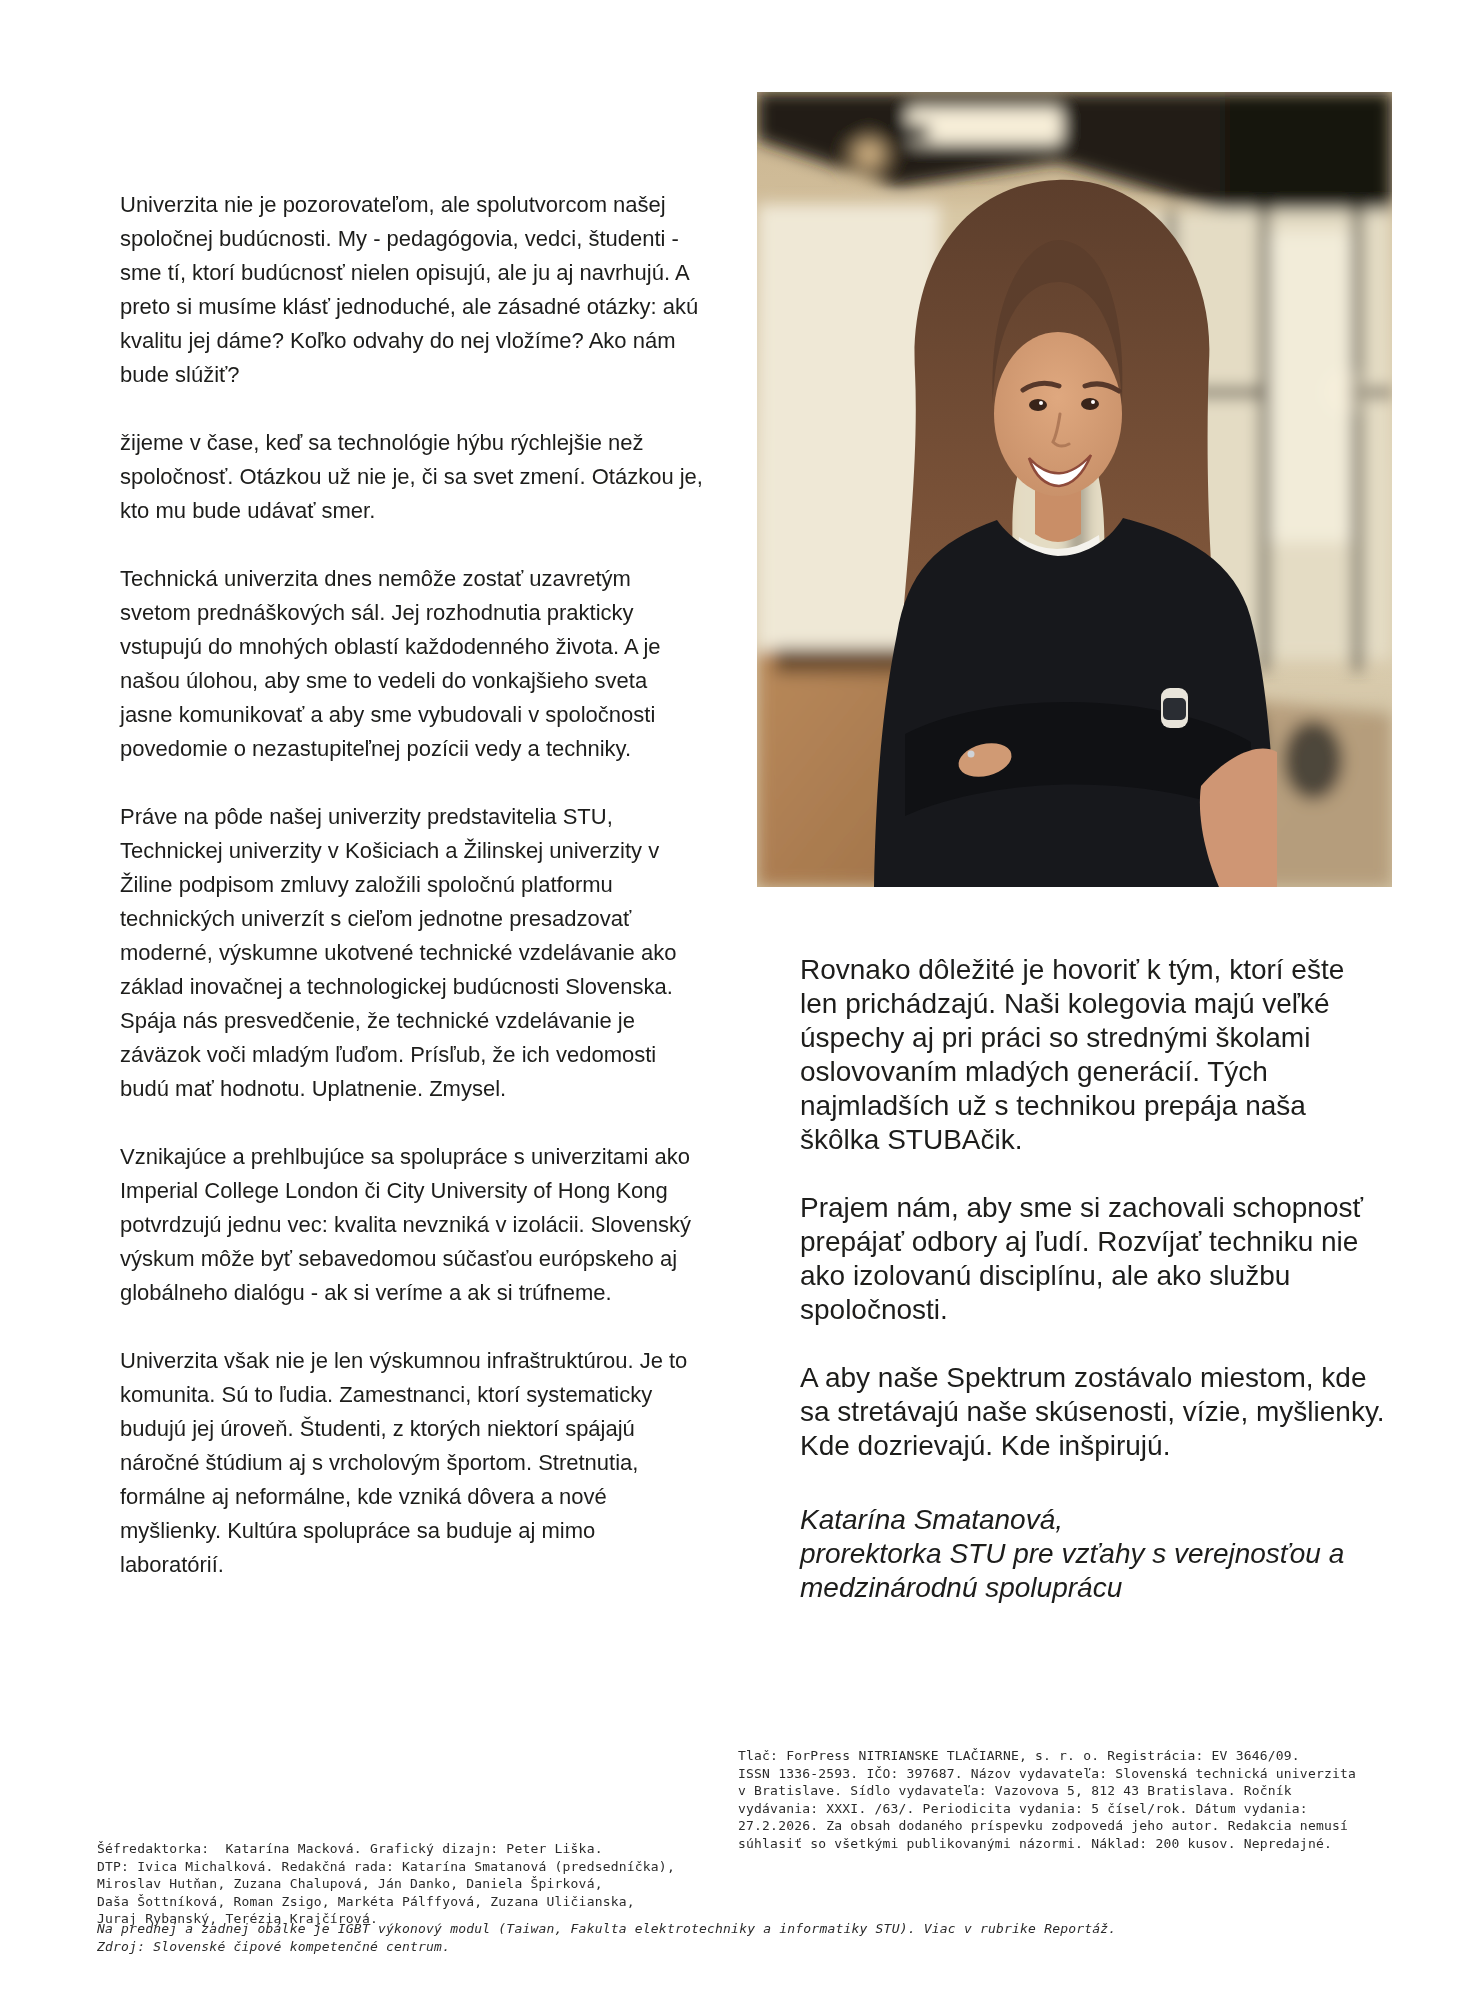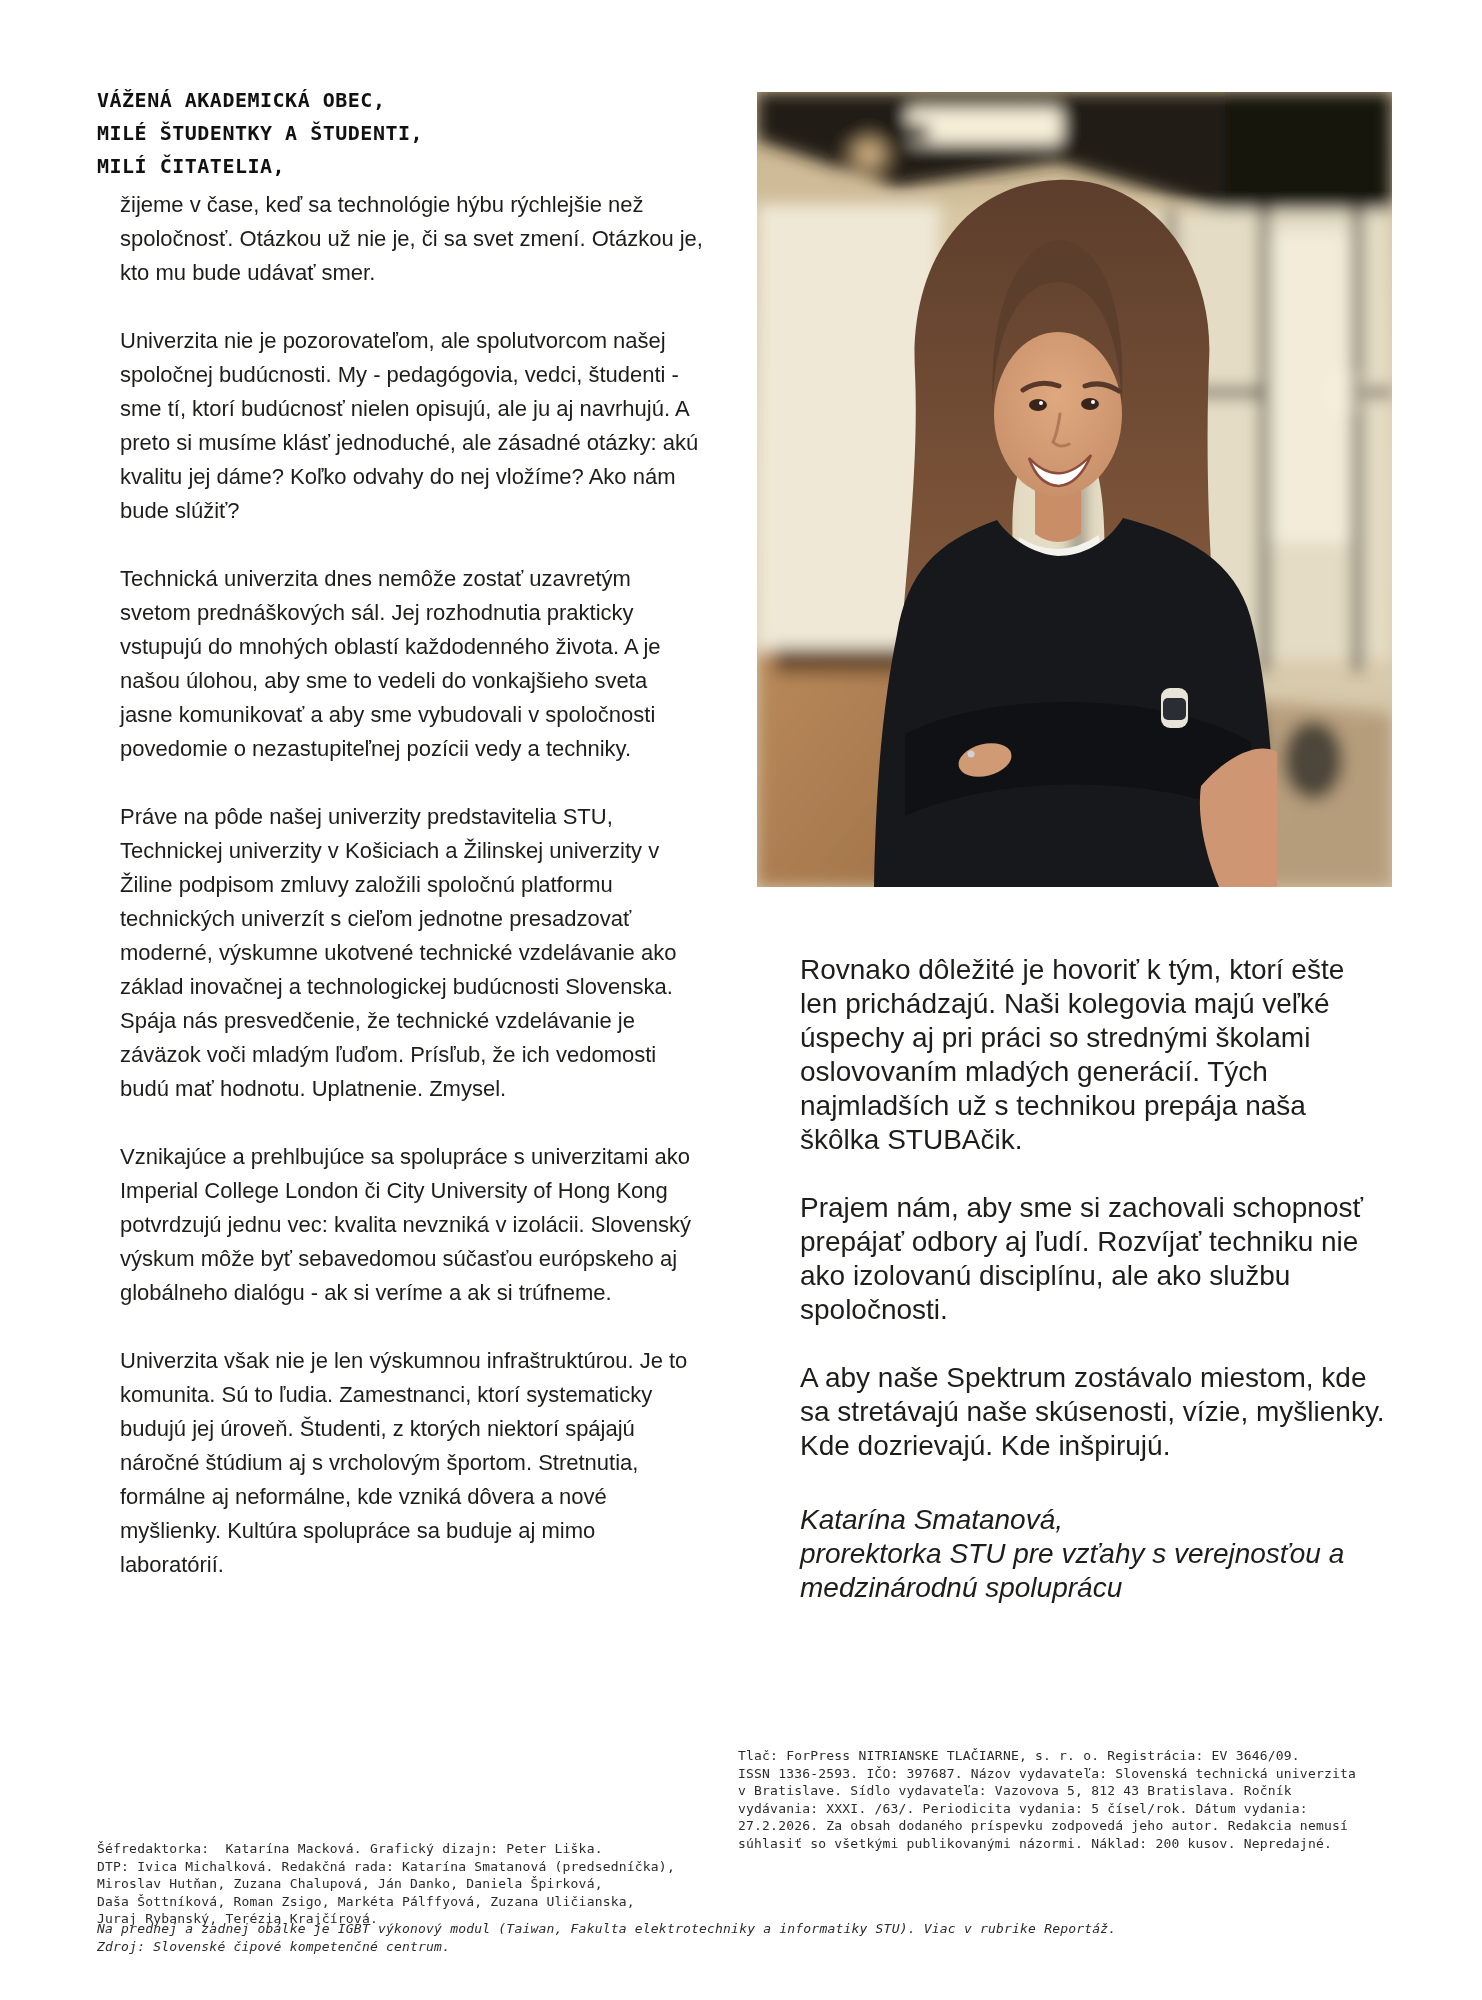--- a/index.html
+++ b/index.html
@@ -38,27 +38,24 @@
   }
   .imprint-left  { left:97px;  top:1840px; }
   .imprint-right { left:738px; top:1747px; }
   .cover-note    { left:97px;  top:1920px;font-style:italic; }
 </style>
 </head>
 <body>
 
 <div class="page">
 
-  <div class="salutation">VÁŽENÁ AKADEMICKÁ OBEC,
-MILÉ ŠTUDENTKY A ŠTUDENTI,
-MILÍ ČITATELIA,</div>
 
   <div class="col-left">
+    <p>Univerzita nie je pozorovateľom, ale spolutvorcom našej spoločnej budúcnosti. My - pedagógovia, vedci, študenti - sme tí, ktorí budúcnosť nielen opisujú, ale ju aj navrhujú. A preto si musíme klásť jednoduché, ale zásadné otázky: akú kvalitu jej dáme? Koľko odvahy do nej vložíme? Ako nám bude slúžiť?</p>
     <p>žijeme v čase, keď sa technológie hýbu rýchlejšie než spoločnosť. Otázkou už nie je, či sa svet zmení. Otázkou je, kto mu bude udávať smer.</p>
-    <p>Univerzita nie je pozorovateľom, ale spolutvorcom našej spoločnej budúcnosti. My - pedagógovia, vedci, študenti - sme tí, ktorí budúcnosť nielen opisujú, ale ju aj navrhujú. A preto si musíme klásť jednoduché, ale zásadné otázky: akú kvalitu jej dáme? Koľko odvahy do nej vložíme? Ako nám bude slúžiť?</p>
     <p>Technická univerzita dnes nemôže zostať uzavretým svetom prednáškových sál. Jej rozhodnutia prakticky vstupujú do mnohých oblastí každodenného života. A je našou úlohou, aby sme to vedeli do vonkajšieho sveta jasne komunikovať a aby sme vybudovali v spoločnosti povedomie o nezastupiteľnej pozícii vedy a techniky.</p>
     <p>Práve na pôde našej univerzity predstavitelia STU, Technickej univerzity v Košiciach a Žilinskej univerzity v Žiline podpisom zmluvy založili spoločnú platformu technických univerzít s cieľom jednotne presadzovať moderné, výskumne ukotvené technické vzdelávanie ako základ inovačnej a technologickej budúcnosti Slovenska. Spája nás presvedčenie, že technické vzdelávanie je záväzok voči mladým ľuďom. Prísľub, že ich vedomosti budú mať hodnotu. Uplatnenie. Zmysel.</p>
     <p>Vznikajúce a prehlbujúce sa spolupráce s univerzitami ako Imperial College London či City University of Hong Kong potvrdzujú jednu vec: kvalita nevzniká v izolácii. Slovenský výskum môže byť sebavedomou súčasťou európskeho aj globálneho dialógu - ak si veríme a ak si trúfneme.</p>
     <p>Univerzita však nie je len výskumnou infraštruktúrou. Je to komunita. Sú to ľudia. Zamestnanci, ktorí systematicky budujú jej úroveň. Študenti, z ktorých niektorí spájajú náročné štúdium aj s vrcholovým športom. Stretnutia, formálne aj neformálne, kde vzniká dôvera a nové myšlienky. Kultúra spolupráce sa buduje aj mimo laboratórií.</p>
   </div>
 
   <div class="photo-frame">
     <svg width="635" height="795" viewBox="0 0 635 795" xmlns="http://www.w3.org/2000/svg">
       <defs>
         <linearGradient id="bgGrad" x1="0" y1="0" x2="0" y2="1">

